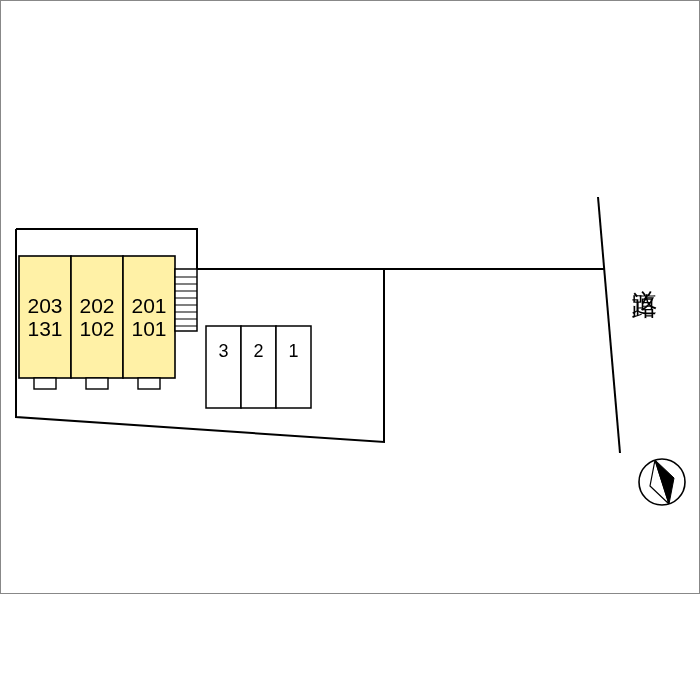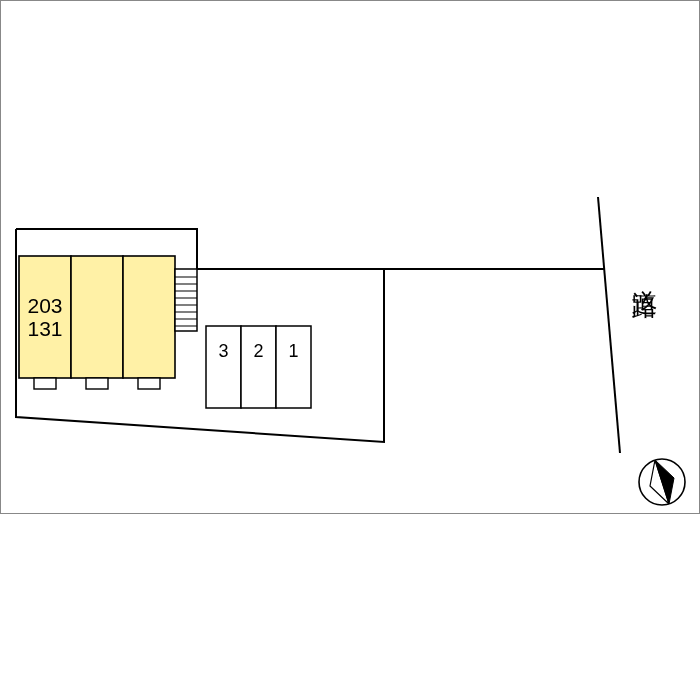--- a/index.html
+++ b/index.html
@@ -1,18 +1,18 @@
 <!DOCTYPE html>
 <html><head>
 <meta charset="utf-8">
 <style>
   html,body{margin:0;padding:0;background:#ffffff;}
   .canvas{
     position:relative;
-    width:700px;height:514px;
+    width:700px;height:594px;
     box-sizing:border-box;
     background:#ffffff;
     border:1px solid #888;
     font-family:"Liberation Sans",sans-serif;
     overflow:hidden;
   }
   .plan-svg{position:absolute;left:0;top:0;}
   .unit-label{
     position:absolute;top:255px;width:52px;height:122px;
     display:flex;flex-direction:column;align-items:center;justify-content:center;
@@ -72,20 +72,28 @@
       <circle cx="661" cy="481" r="23" stroke-width="1.6" fill="#ffffff" stroke="#000000"></circle>
       <polygon points="654,459 649,485 668,503" stroke-width="1.2" fill="#ffffff" stroke="#000000"></polygon>
       <polygon points="654,459 673,477 668,503" stroke-width="1" fill="#000000" stroke="#000000"></polygon>
     </g>
   </svg>
 
   <div class="unit-label u1">
     <span>203</span>
     <span>131</span>
   </div>
+  <div class="unit-label u2">
+    <span>202</span>
+    <span>102</span>
+  </div>
+  <div class="unit-label u3">
+    <span>201</span>
+    <span>101</span>
+  </div>
 
   <div class="parking-label p1">3</div>
   <div class="parking-label p2">2</div>
   <div class="parking-label p3">1</div>
 
   <div class="road-label">道路</div>
 
 </div>
 
 </body></html>

